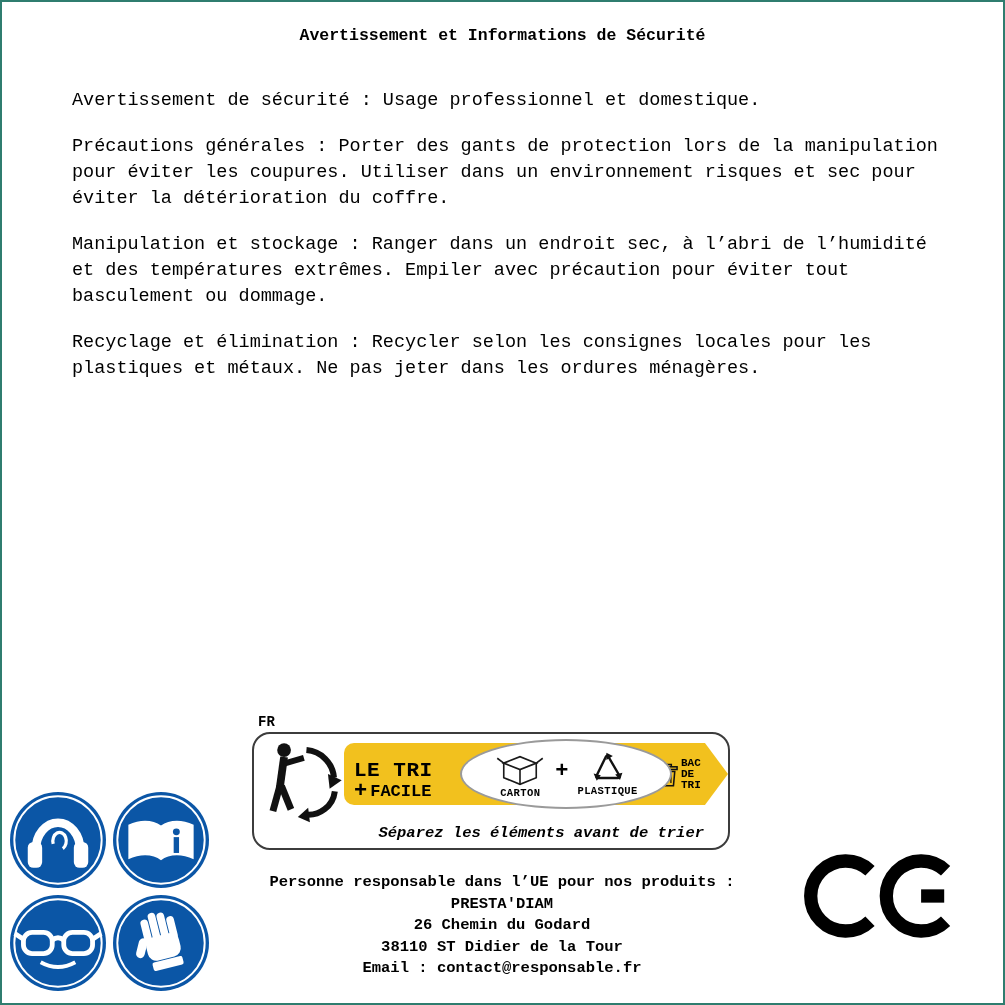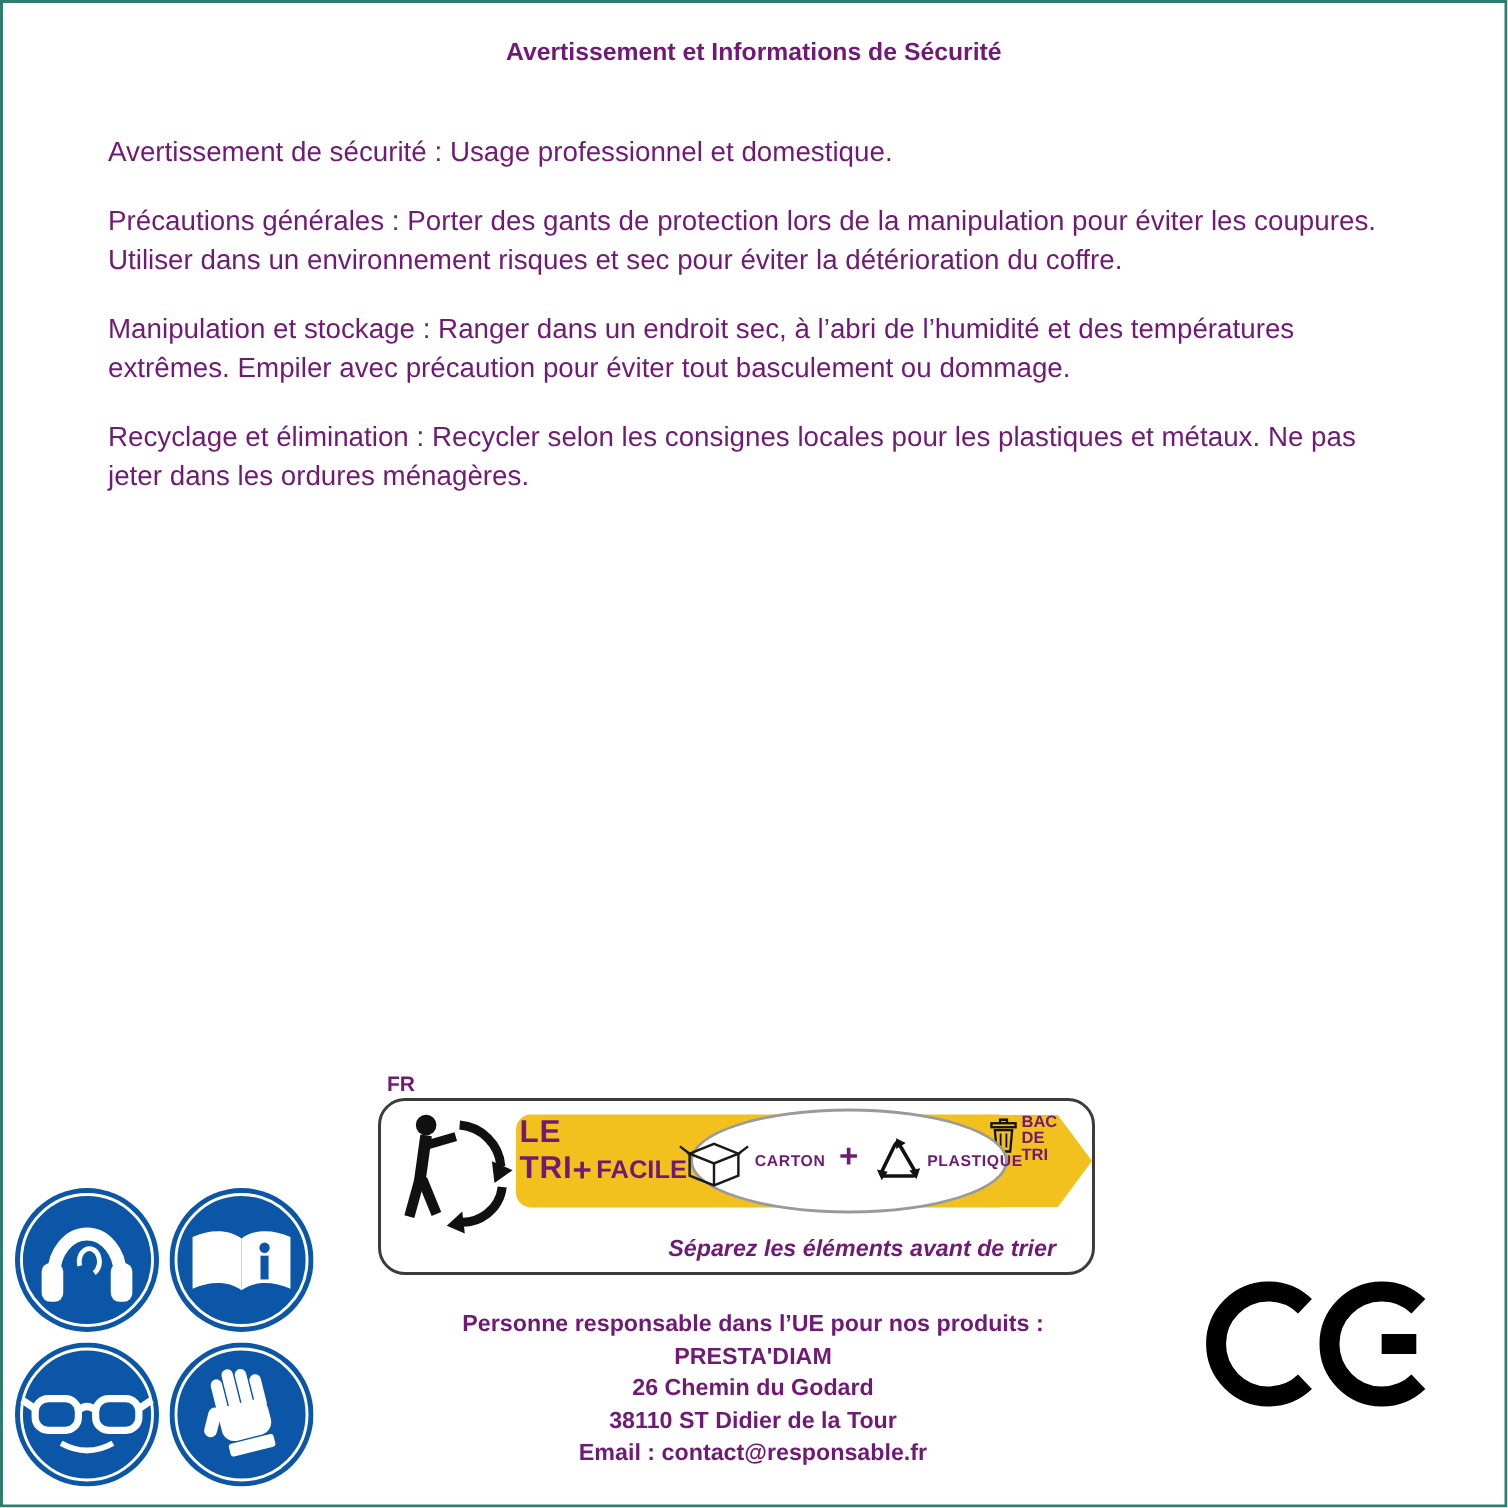--- a/index.html
+++ b/index.html
@@ -1,55 +1,55 @@
 <!DOCTYPE html>
 <html><head>
 <meta charset="utf-8">
 <style>
   html,body{margin:0;padding:0;background:#fff;}
   .page{
     position:relative;width:1005px;height:1005px;box-sizing:border-box;
     border:2px solid #2f7d6f;background:#fff;overflow:hidden;
-    font-family:Liberation Sans, sans-serif;color:#701a75;
+    font-family:Liberation Mono, monospace;color:#000000;
   }
   .title{
     position:absolute;top:24px;left:0;right:0;margin:0;
     text-align:center;font-size:16.5px;font-weight:bold;
   }
   .content{
     position:absolute;top:86px;left:70px;width:868px;
     font-size:18.5px;line-height:26px;
   }
   .content p{margin:0 0 20px;}
   .content p.gap-before{margin-top:48px;}
 
   
   .recycle-block{position:absolute;left:250px;top:712px;width:478px;}
   .fr{font-weight:bold;font-size:14px;margin:0 0 2px 6px;}
   .badge{position:relative;height:114px;border:2px solid #3c3c3c;border-radius:18px;background:#fff;}
   .triman{position:absolute;left:6px;top:4px;}
   .yellow-band{position:absolute;left:90px;top:9px;width:322px;height:62px;background:#f2c11e;border-radius:10px 0 0 10px;z-index:1;}
   .yellow-pill{
     position:absolute;left:92px;top:9px;width:112px;height:74px;z-index:3;
-    display:flex;flex-direction:row;justify-content:flex-end;padding-left:8px;box-sizing:border-box;
+    display:flex;flex-direction:column;justify-content:center;padding-left:8px;box-sizing:border-box;
   }
   .tri-top{font-size:21px;font-weight:bold;letter-spacing:.5px;}
   .tri-bottom{font-size:17px;font-weight:bold;display:flex;align-items:center;gap:3px;}
   .tri-bottom .plus{font-size:22px;font-weight:bold;line-height:16px;}
   .oval{
     position:absolute;left:206px;top:5px;width:212px;height:70px;z-index:2;
     background:#fff;border:2px solid #9a9a9a;border-radius:50%;
     display:flex;align-items:center;justify-content:center;gap:9px;box-sizing:border-box;
   }
-  .mat{display:flex;flex-direction:row;align-items:center;gap:1px;font-size:10.5px;font-weight:bold;letter-spacing:.4px;}
+  .mat{display:flex;flex-direction:column;align-items:center;gap:1px;font-size:10.5px;font-weight:bold;letter-spacing:.4px;}
   .plus2{font-size:22px;font-weight:bold;margin-top:-6px;}
   .arrow{
     position:absolute;left:402px;top:9px;width:72px;height:62px;background:#f2c11e;z-index:1;
     clip-path:polygon(0 0,68% 0,100% 50%,68% 100%,0 100%);
-    display:flex;padding-left:3px;gap:2px;box-sizing:border-box;
+    display:flex;align-items:center;padding-left:3px;gap:2px;box-sizing:border-box;
   }
   .bac{font-size:11px;font-weight:bold;line-height:11px;}
   .tagline{position:absolute;right:24px;bottom:6px;font-style:italic;font-weight:bold;font-size:15.5px;}
 
   
   .responsible{
     position:absolute;left:252px;top:870px;width:496px;text-align:center;
     font-weight:bold;font-size:15.5px;line-height:21.5px;
   }
 

